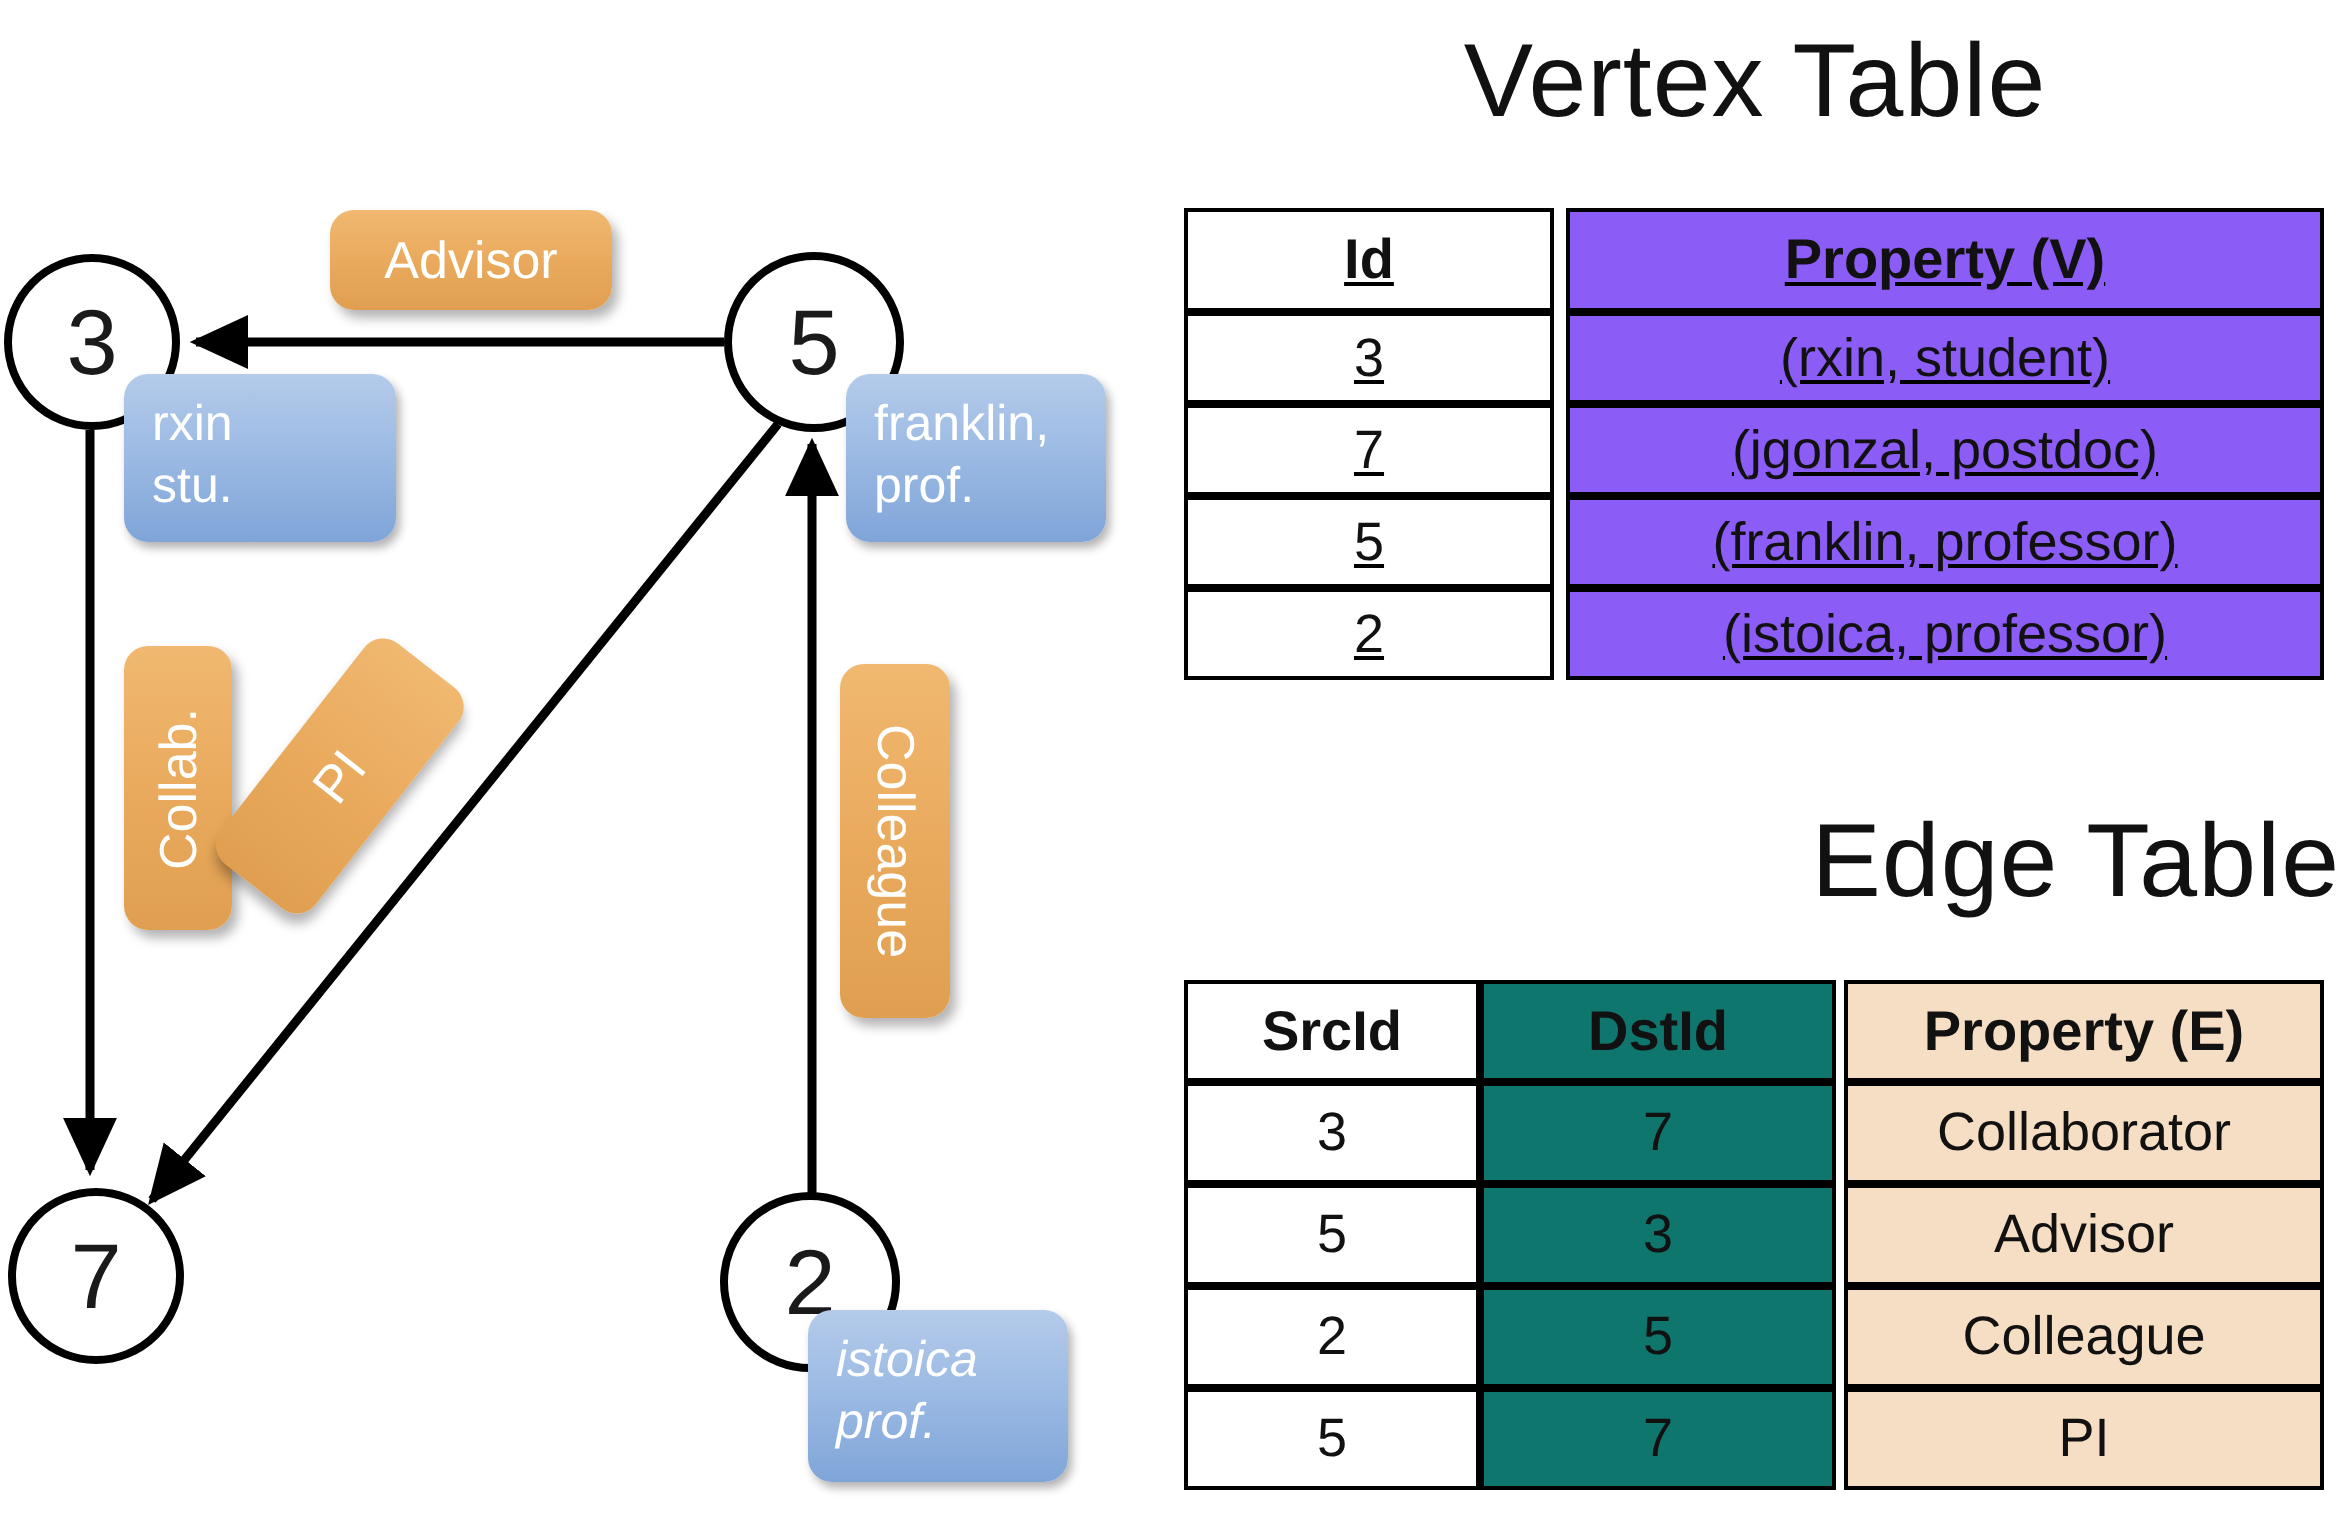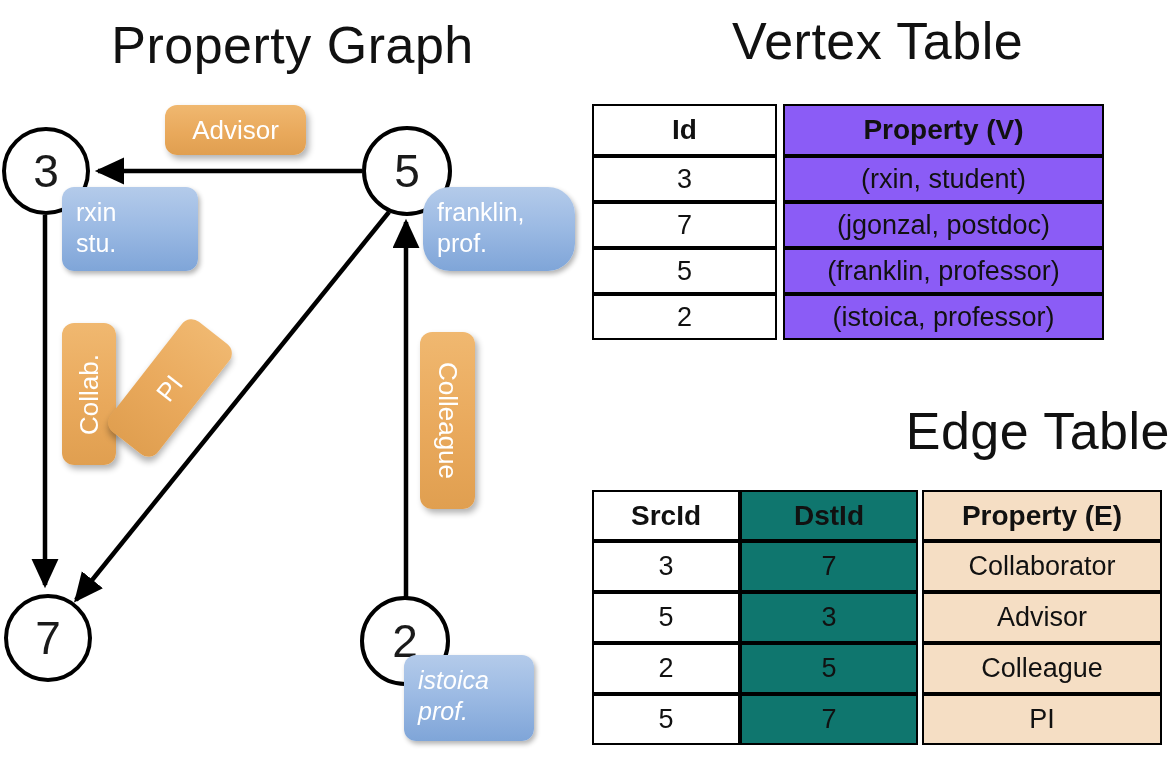--- a/index.html
+++ b/index.html
@@ -84,38 +84,37 @@
     text-align:center;
     font-weight:400;
     font-size:27px;
     color:#111;
     padding:0;
     height:46px;
     box-sizing:border-box;
   }
   .tbl th{font-weight:bold;font-size:28px;height:52px;}
 
-  #vertex-table{left:592px;top:104px;width:512px;}
+  #vertex-table{left:592px;top:104px;width:570px;text-decoration:underline;}
   #vertex-table .col-id{width:185px;background:#ffffff;}
   #vertex-table .col-prop{background:#8b5cf6;}
   #vertex-table .spacer{width:6px;border:none;background:#fff;}
 
   #edge-table{left:592px;top:490px;width:570px;}
   #edge-table .col-src{width:148px;background:#fff;}
   #edge-table .col-dst{width:178px;background:#0f766e;}
   #edge-table .col-prop{background:#f5dec4;}
   #edge-table td,#edge-table th{height:51px;}
   #edge-table .spacer{width:4px;border:none;background:#fff;}
 </style>
 </head>
 <body>
 
 <div class="panel" id="graph-panel">
 
-  <div class="title" id="title-property-graph">Property Graph</div>
 
   <svg id="graph-svg" viewBox="0 0 585 760">
     <defs>
       <marker id="arrowhead" markerWidth="7" markerHeight="7" refX="5.8" refY="3" orient="auto" markerUnits="strokeWidth">
         <path d="M0,0 L6.5,3 L0,6 z" fill="#000"></path>
       </marker>
     </defs>
 
     <line x1="362" y1="171" x2="98" y2="171" stroke="#000" stroke-width="4.5" marker-end="url(#arrowhead)"></line>
 
@@ -136,21 +135,21 @@
     <span>7</span>
   </div>
   <div class="node-circle" style="left:360px;top:596px;width:90px;height:90px;">
     <span>2</span>
   </div>
 
   <div class="prop-box" style="left:62px;top:187px;width:136px;height:84px;">
     <div>rxin</div>
     <div>stu.</div>
   </div>
-  <div class="prop-box" style="left:423px;top:187px;width:152px;height:84px;border-radius:27px;">
+  <div class="prop-box" style="left:423px;top:187px;width:130px;height:84px;">
     <div>franklin,</div>
     <div>prof.</div>
   </div>
   <div class="prop-box" style="left:404px;top:655px;width:130px;height:86px;font-style:italic;">
     <div>istoica</div>
     <div>prof.</div>
   </div>
 
   <div class="edge-label" style="left:165px;top:105px;width:141px;height:50px;">
     <span class="edge-label-text">Advisor</span>

